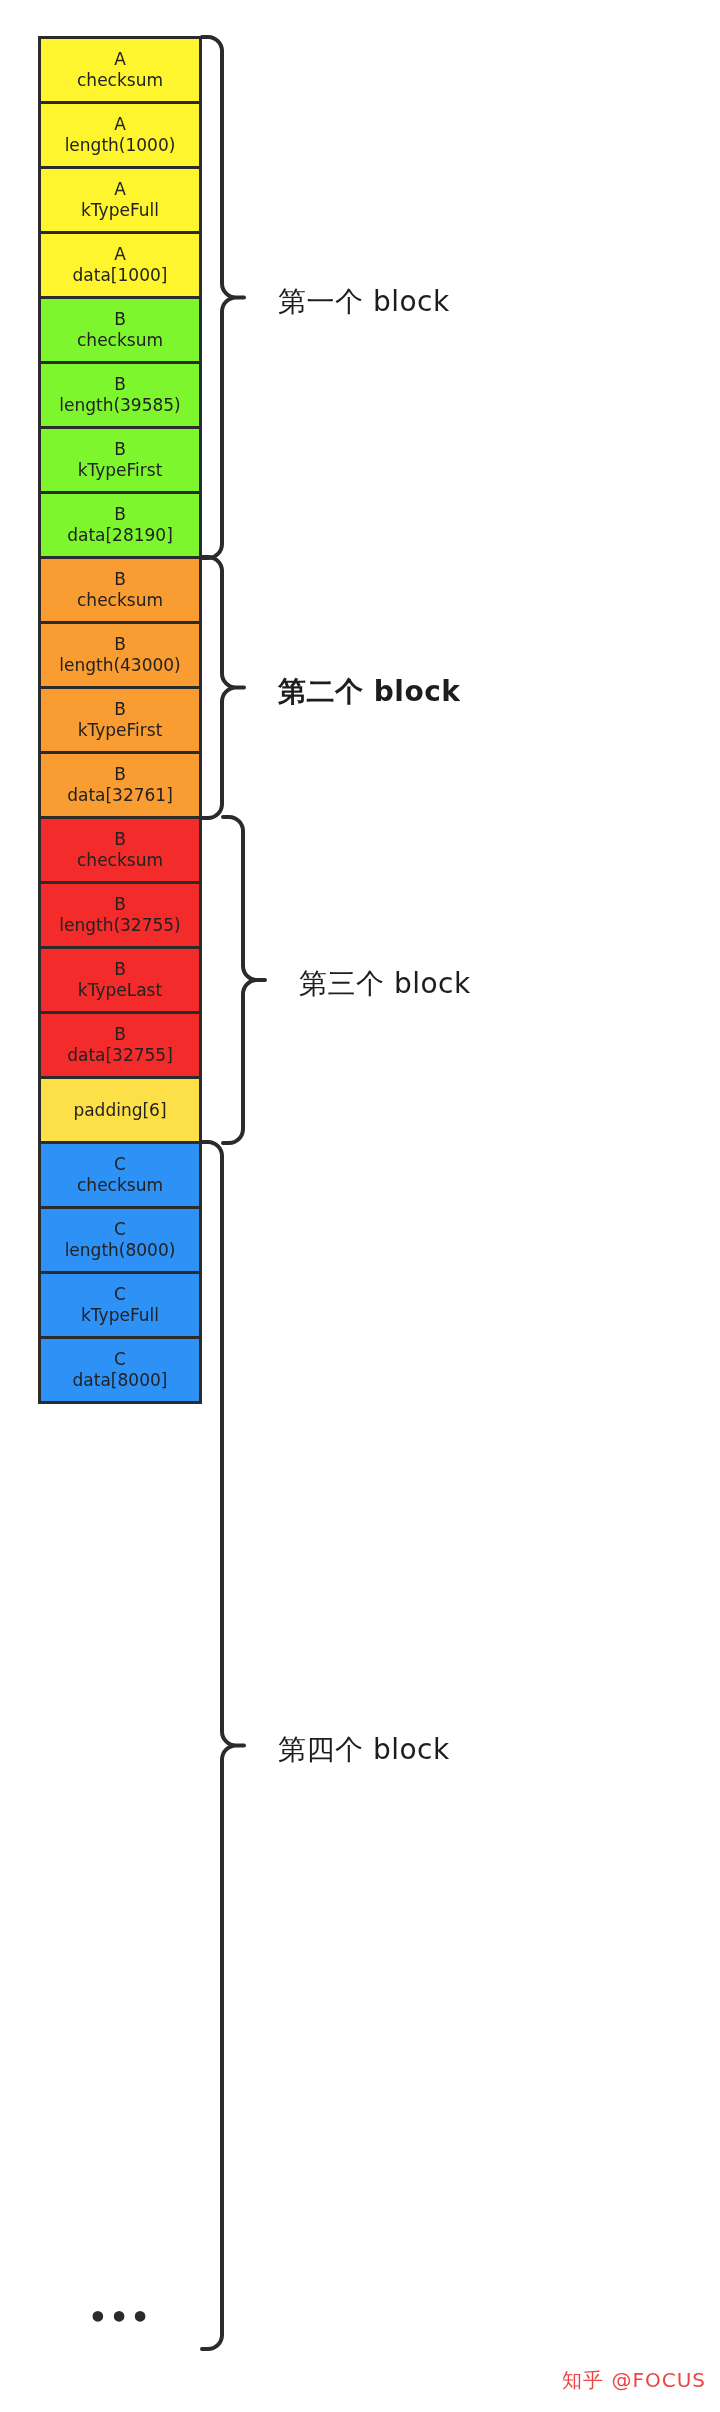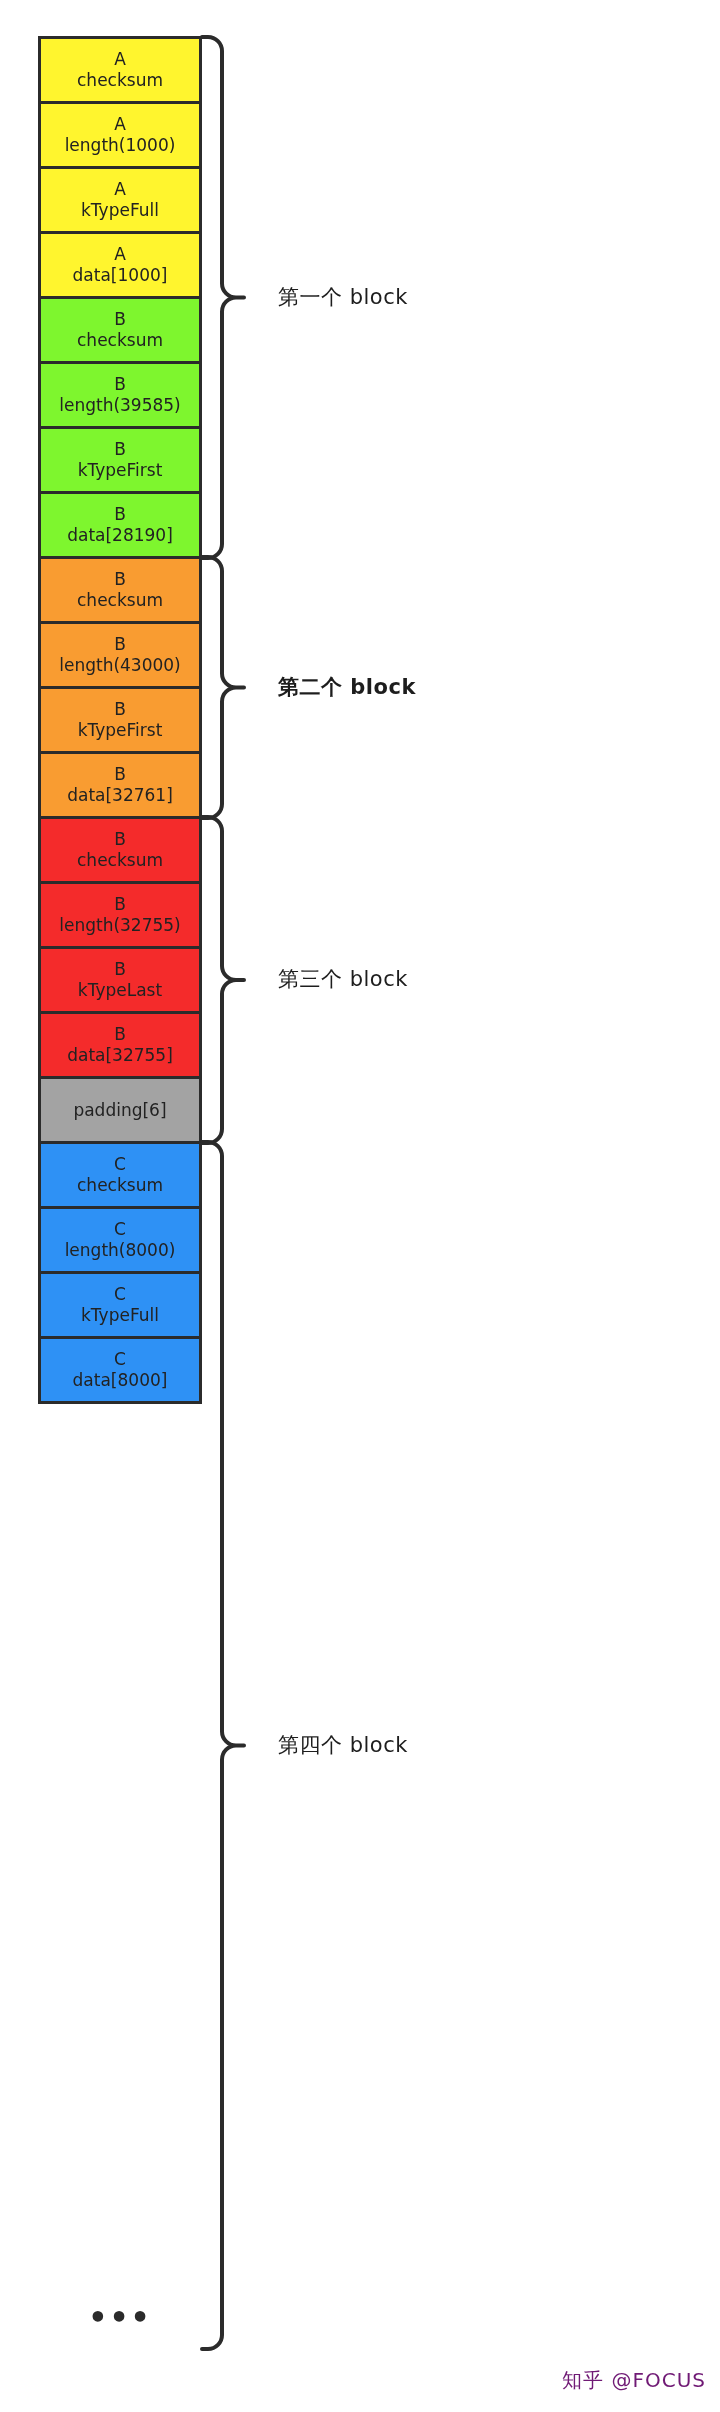--- a/index.html
+++ b/index.html
@@ -52,38 +52,38 @@
     white-space: nowrap;
   }
   .cell.single { justify-content: center; }
   .cell.single .l2 { font-size: 17px; }
 
   
   .c-yellow { background: #FFF52E; }
   .c-green  { background: #7EF62E; }
   .c-orange { background: #F99C31; }
   .c-red    { background: #F42B2B; }
-  .c-cyan   { background: #a3a3a3; }
+  .c-cyan   { background: #fde047; }
   .c-blue   { background: #2E91F5; }
 
   
   .brace-group {
     position: absolute;
     left: 200px;
   }
   .brace-svg {
     position: absolute;
     left: 0;
     top: 0;
     overflow: visible;
   }
   .brace-label {
     position: absolute;
     left: 78px;
-    font-size: 21px;
+    font-size: 28px;
     color: #1d1d1d;
     white-space: nowrap;
     letter-spacing: 0.5px;
   }
 
   
   #ellipsis {
     position: absolute;
     left: 38px;
     top: 2303px;
@@ -95,21 +95,21 @@
     font-weight: bold;
     letter-spacing: 2px;
   }
 
   
   #watermark {
     position: absolute;
     right: 14px;
     bottom: 18px;
     font-size: 20px;
-    color: #701a75;
+    color: #ef4444;
     white-space: nowrap;
     letter-spacing: 1px;
   }
 </style>
 </head>
 <body>
 
 <div id="stage">
 
   <div id="cells">
@@ -204,21 +204,21 @@
           <path d="M 2 1 h 6 a 14 14 0 0 1 14 14 V 247.5 a 14 14 0 0 0 14 14 h 8 h -8 a 14 14 0 0 0 -14 14 V 508 a 14 14 0 0 1 -14 14 H 2" fill="none" stroke="#2b2b2b" stroke-width="4" stroke-linecap="round" stroke-linejoin="round"></path>
         </svg>
         <div class="brace-label" style="top: 246.5px;">第一个 block</div>
       </div>
       <div class="brace-group" style="top: 556px; height: 263px; width: 300px; font-weight: bold;">
         <svg class="brace-svg" width="50" height="263" viewBox="0 0 50 263">
           <path d="M 2 1 h 6 a 14 14 0 0 1 14 14 V 117.5 a 14 14 0 0 0 14 14 h 8 h -8 a 14 14 0 0 0 -14 14 V 248 a 14 14 0 0 1 -14 14 H 2" fill="none" stroke="#2b2b2b" stroke-width="4" stroke-linecap="round" stroke-linejoin="round"></path>
         </svg>
         <div class="brace-label" style="top: 116.5px;">第二个 block</div>
       </div>
-      <div class="brace-group" style="top: 816px; height: 328px; width: 300px;">
+      <div class="brace-group" style="top: 816px; height: 328px; width: 300px; margin-left: 21px;">
         <svg class="brace-svg" width="50" height="328" viewBox="0 0 50 328">
           <path d="M 2 1 h 6 a 14 14 0 0 1 14 14 V 150 a 14 14 0 0 0 14 14 h 8 h -8 a 14 14 0 0 0 -14 14 V 313 a 14 14 0 0 1 -14 14 H 2" fill="none" stroke="#2b2b2b" stroke-width="4" stroke-linecap="round" stroke-linejoin="round"></path>
         </svg>
         <div class="brace-label" style="top: 149px;">第三个 block</div>
       </div>
       <div class="brace-group" style="top: 1141px; height: 1209px; width: 300px; text-align: center;">
         <svg class="brace-svg" width="50" height="1209" viewBox="0 0 50 1209">
           <path d="M 2 1 h 6 a 14 14 0 0 1 14 14 V 590.5 a 14 14 0 0 0 14 14 h 8 h -8 a 14 14 0 0 0 -14 14 V 1194 a 14 14 0 0 1 -14 14 H 2" fill="none" stroke="#2b2b2b" stroke-width="4" stroke-linecap="round" stroke-linejoin="round"></path>
         </svg>
         <div class="brace-label" style="top: 589.5px;">第四个 block</div>

